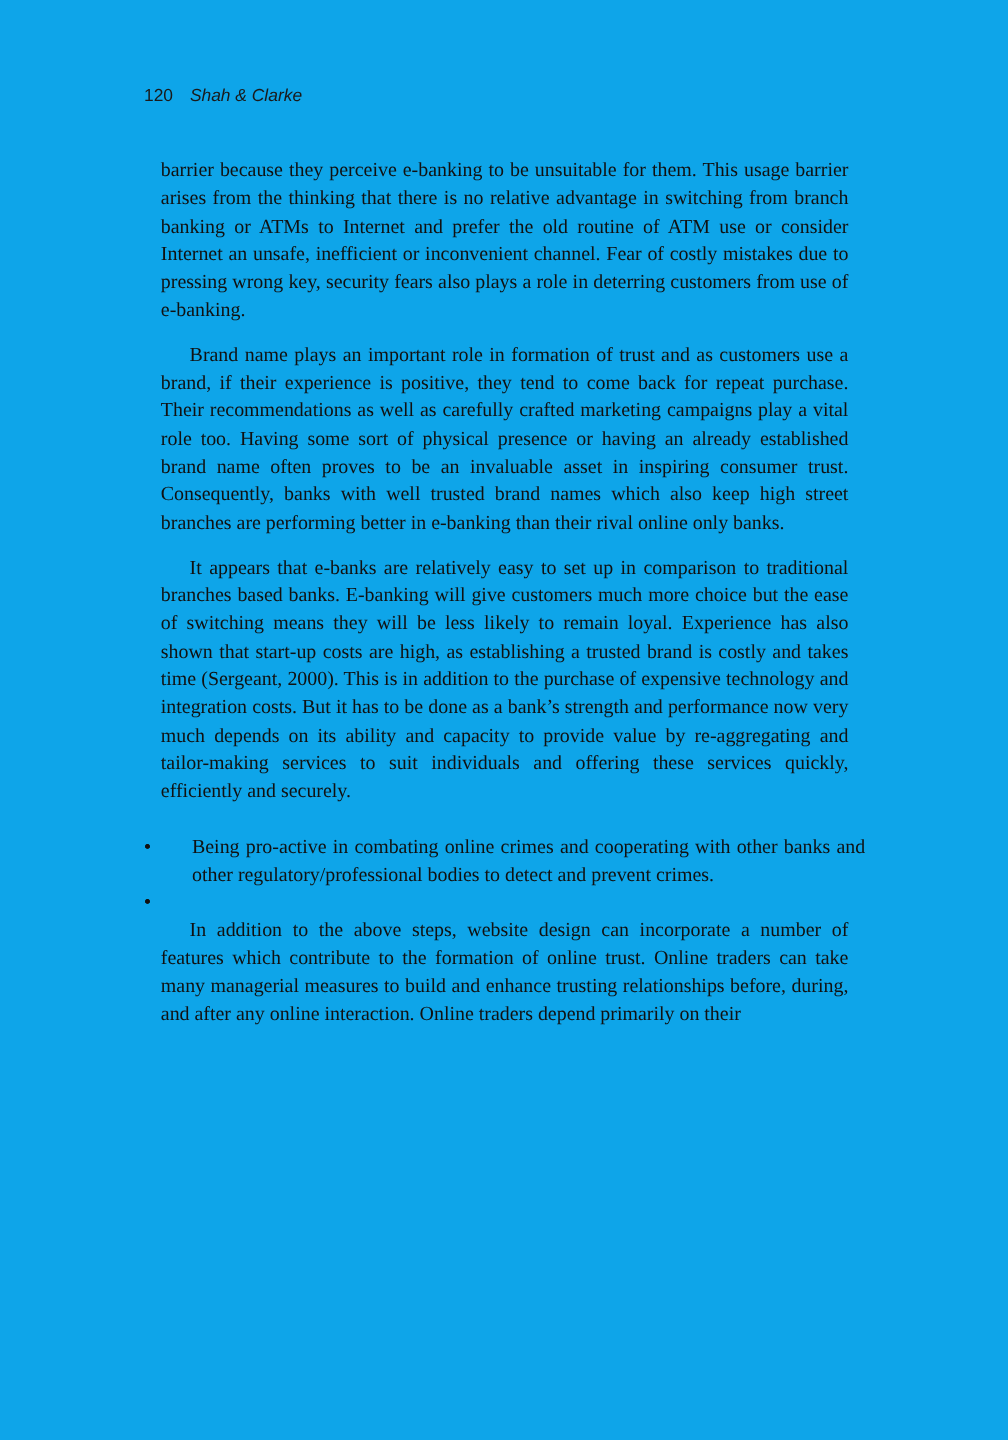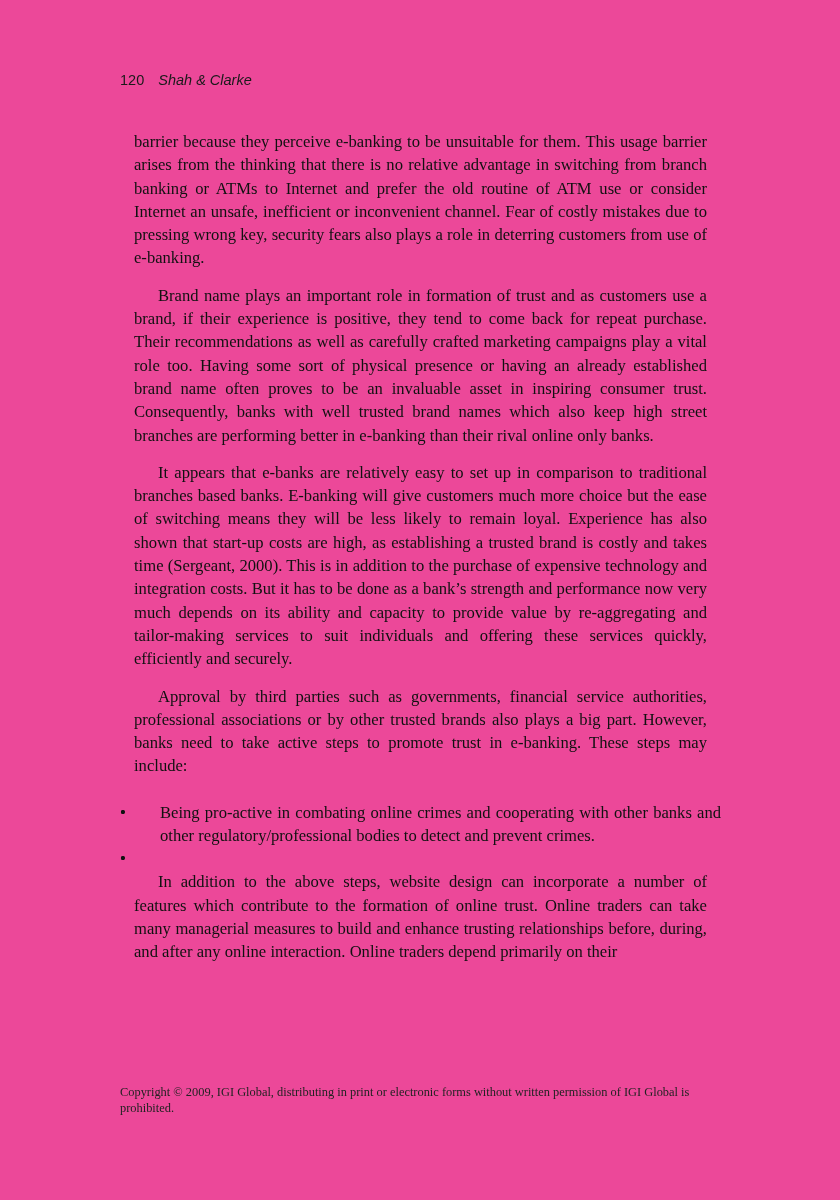--- a/index.html
+++ b/index.html
@@ -1,17 +1,17 @@
 <!DOCTYPE html>
 <html><head>
 <meta charset="utf-8">
 <style>
   html, body { margin: 0; padding: 0; background: #ffffff; }
   body { width: 840px; height: 1200px; position: relative; overflow: hidden; }
-  .page { position: absolute; left: 0; top: 0; width: 840px; height: 1200px; background: #ec4899; }
+  .page { position: absolute; left: 0; top: 0; width: 840px; height: 1200px; background: #0ea5e9; }
   .running-head {
     position: absolute; left: 120px; top: 72px;
     font-family: "Liberation Sans", sans-serif; font-size: 14.5px; color: #1a1a1a;
   }
   .running-head .pnum { margin-right: 10px; }
   .running-head .authors { font-style: italic; }
   .body {
     position: absolute; left: 120px; top: 116px; width: 601px;
     font-family: "Liberation Serif", serif; font-size: 16.6px; line-height: 23.3px;
     color: #111; text-align: justify;
@@ -32,35 +32,33 @@
 <div class="page">
   <div class="running-head">
     <span class="pnum">120</span>
     <span class="authors">Shah &amp; Clarke</span>
   </div>
 
   <div class="body">
     <p>barrier because they perceive e-banking to be unsuitable for them. This usage barrier arises from the thinking that there is no relative advantage in switching from branch banking or ATMs to Internet and prefer the old routine of ATM use or consider Internet an unsafe, inefficient or inconvenient channel. Fear of costly mistakes due to pressing wrong key, security fears also plays a role in deterring customers from use of e-banking.</p>
     <p class="indent">Brand name plays an important role in formation of trust and as customers use a brand, if their experience is positive, they tend to come back for repeat purchase. Their recommendations as well as carefully crafted marketing campaigns play a vital role too. Having some sort of physical presence or having an already established brand name often proves to be an invaluable asset in inspiring consumer trust. Consequently, banks with well trusted brand names which also keep high street branches are performing better in e-banking than their rival online only banks.</p>
     <p class="indent">It appears that e-banks are relatively easy to set up in comparison to traditional branches based banks. E-banking will give customers much more choice but the ease of switching means they will be less likely to remain loyal. Experience has also shown that start-up costs are high, as establishing a trusted brand is costly and takes time (Sergeant, 2000). This is in addition to the purchase of expensive technology and integration costs. But it has to be done as a bank’s strength and performance now very much depends on its ability and capacity to provide value by re-aggregating and tailor-making services to suit individuals and offering these services quickly, efficiently and securely.</p>
-    <p class="indent">Approval by third parties such as governments, financial service authorities, professional associations or by other trusted brands also plays a big part. However, banks need to take active steps to promote trust in e-banking. These steps may include:</p>
 
     <ul class="bullets">
       <li>
         <span class="bullet">•</span>
       </li>
       <li>
         <span class="bullet">•</span>
         <span>Being pro-active in combating online crimes and cooperating with other banks and other regulatory/professional bodies to detect and prevent crimes.</span>
       </li>
       <li>
         <span class="bullet">•</span>
       </li>
       <li>
         <span class="bullet">•</span>
       </li>
     </ul>
 
     <p class="indent">In addition to the above steps, website design can incorporate a number of features which contribute to the formation of online trust. Online traders can take many managerial measures to build and enhance trusting relationships before, during, and after any online interaction. Online traders depend primarily on their</p>
   </div>
 
-  <div class="footer">Copyright © 2009, IGI Global, distributing in print or electronic forms without written permission of IGI Global is prohibited.</div>
 </div>
 
 </body></html>

